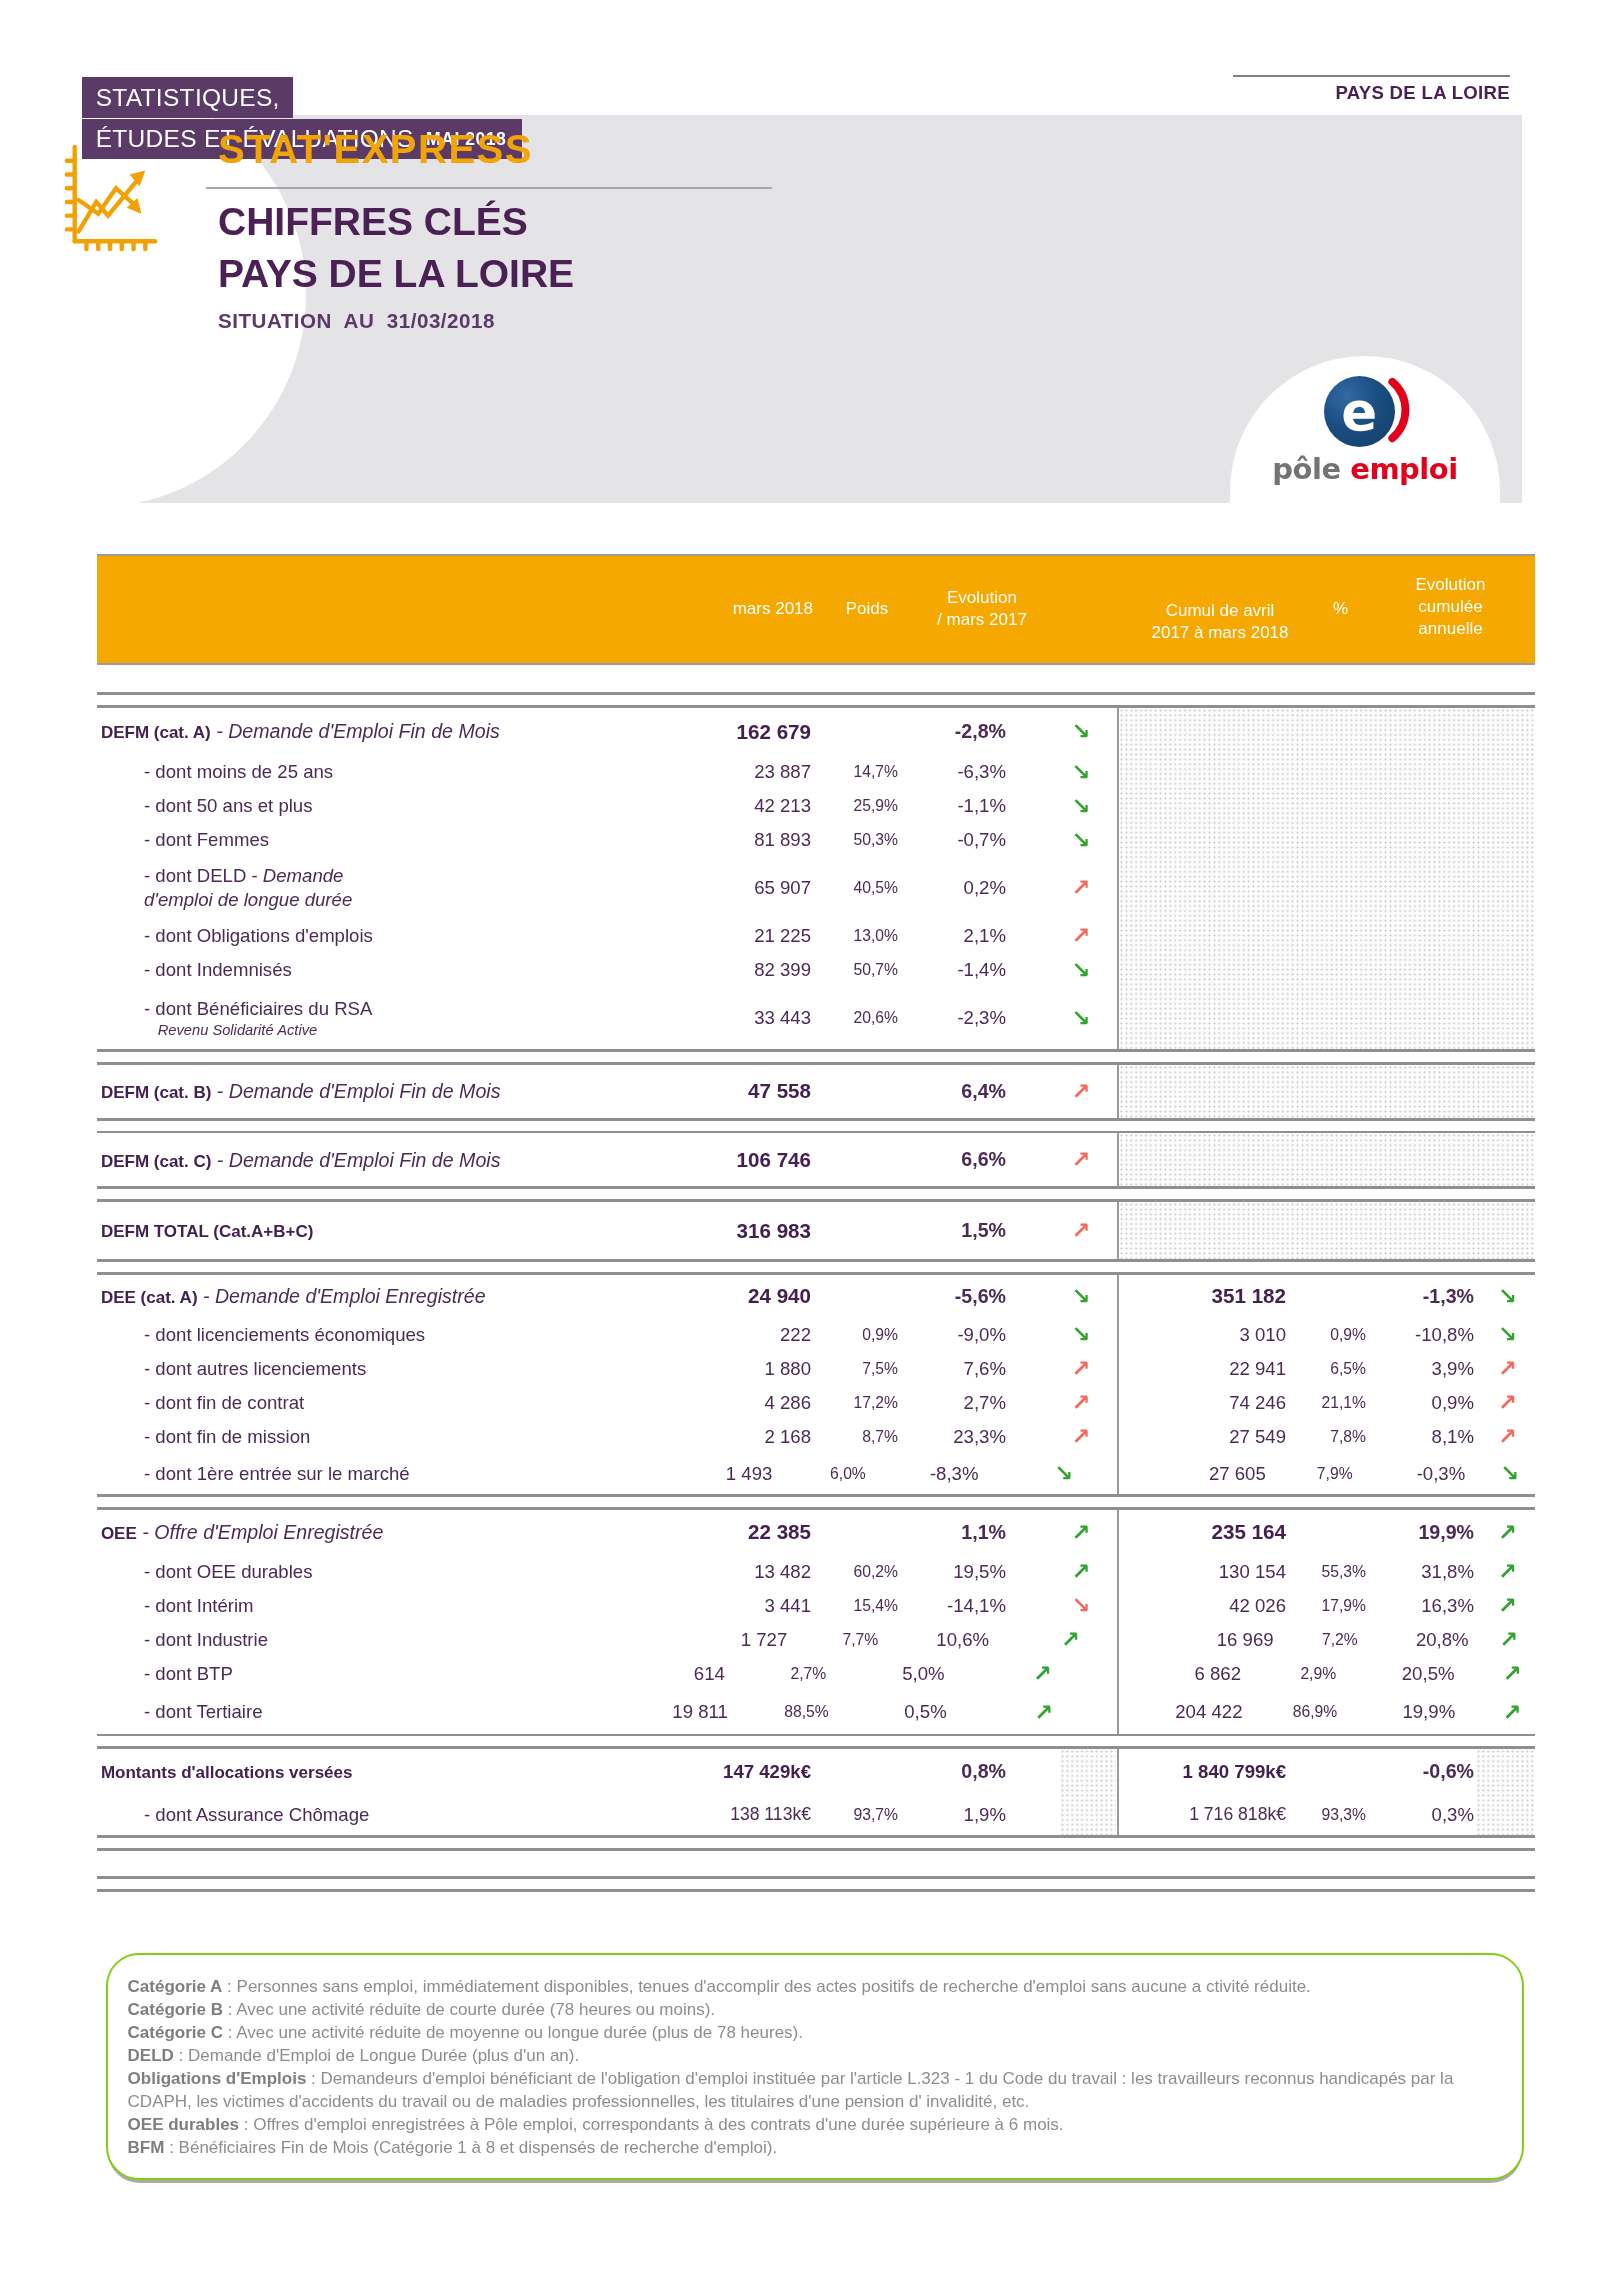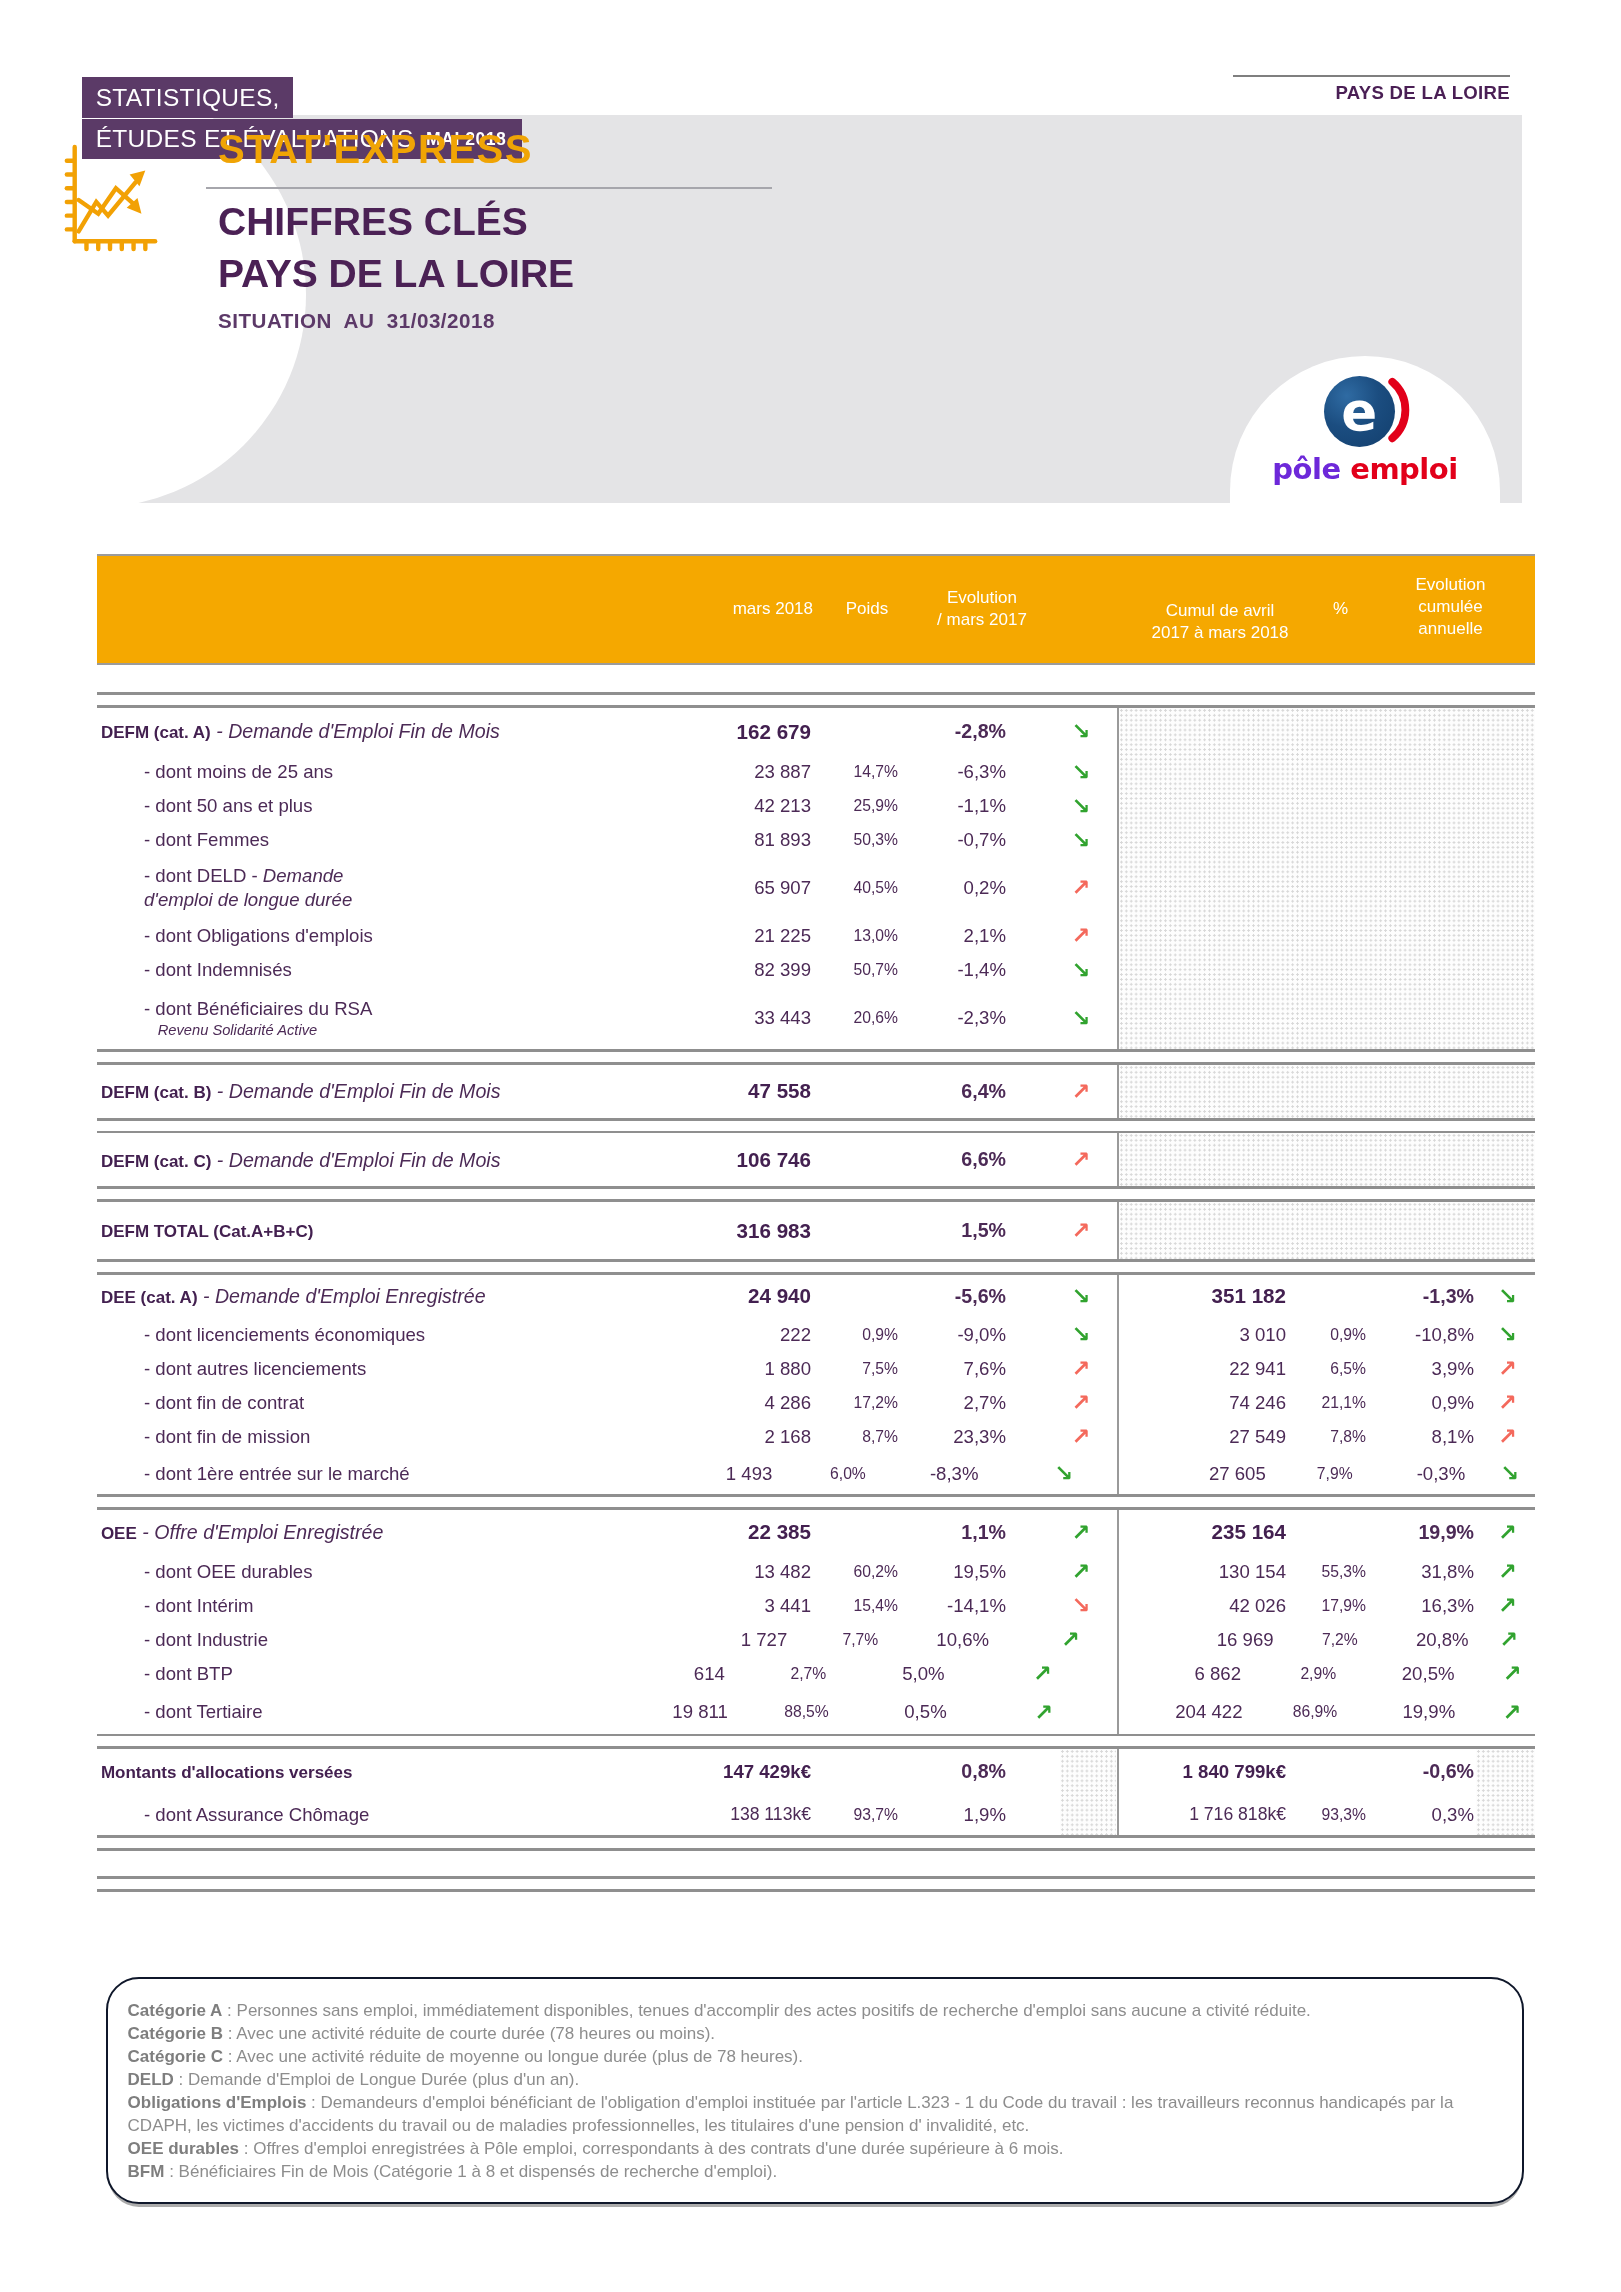--- a/index.html
+++ b/index.html
@@ -16,21 +16,21 @@
              display:flex;flex-direction:column;align-items:center;justify-content:flex-start;}
   .logo-mark{position:relative;width:98px;height:76px;margin-top:17.6px;}
   .logo-circle{position:absolute;left:7.8px;top:2px;width:71px;height:71px;border-radius:50%;
                background:radial-gradient(circle at 32% 28%,#2f6ba3 0%,#1b4d80 45%,#123e6c 100%);
                display:flex;align-items:center;justify-content:center;
                color:#fff;font-size:53px;font-weight:700;line-height:1;
                font-family:"DejaVu Sans",sans-serif;}
   .logo-crescent{position:absolute;left:0;top:0;}
   .logo-words{font-size:29px;font-weight:700;letter-spacing:-0.5px;
               font-family:"DejaVu Sans",sans-serif;margin-top:2px;}
-  .logo-words .w1{color:#6d28d9;}
+  .logo-words .w1{color:#737373;}
   .logo-words .w2{color:#E2001A;}
 
   .banner1{position:absolute;left:82px;top:77px;height:41px;min-width:181px;
            background:#5B3A67;color:#fff;font-size:24.5px;font-weight:500;
            display:flex;align-items:center;padding:0 13.7px;letter-spacing:0.3px;}
   .banner2{position:absolute;left:82px;top:119px;height:40px;width:440px;
            background:#5B3A67;color:#fff;font-size:24.5px;font-weight:500;
            display:flex;align-items:center;padding:0 13.7px;letter-spacing:0.3px;
            box-sizing:border-box;}
   .banner2 .issue{position:absolute;right:15.7px;top:0;height:100%;display:flex;
@@ -100,22 +100,22 @@
   .row.hdr .c.val,.row.hdr .c.cum{font-weight:700;font-size:20.6px;color:#432050;}
   .row.hdr .c.evo,.row.hdr .c.evo2{font-weight:700;font-size:19.6px;}
   .sec-montants .row.hdr .c.val,.sec-montants .row.hdr .c.cum{font-size:18.6px;}
   .sec-montants .row:not(.hdr) .c.val,.sec-montants .row:not(.hdr) .c.cum{font-size:17.6px;}
   .tr{font-weight:700;font-size:22.5px;line-height:1;font-family:"DejaVu Sans",sans-serif;}
   .tr.g{color:#31A32F;}
   .tr.r{color:#F4695C;}
 
   
   .legend-box{position:absolute;left:106px;top:1953px;width:1418px;height:227px;
-              box-sizing:border-box;border:2px solid #0f172a;border-radius:33px;
-              padding:19.6px 27.4px 0 19.6px;box-shadow:0 4.9px 0 -2px #ABABAB;background:#fff;margin-top:24px;}
+              box-sizing:border-box;border:2px solid #84cc16;border-radius:33px;
+              padding:19.6px 27.4px 0 19.6px;box-shadow:0 4.9px 0 -2px #ABABAB;background:#fff;}
   .legend-box p{margin:0;font-size:17px;line-height:23px;color:#8D8D8D;}
   .legend-box b{color:#7E7E7E;font-weight:700;}
 </style>
 </head>
 <body>
 
 <div class="page">
 
   <div class="gray-block">
     <div class="white-bulge"></div>

